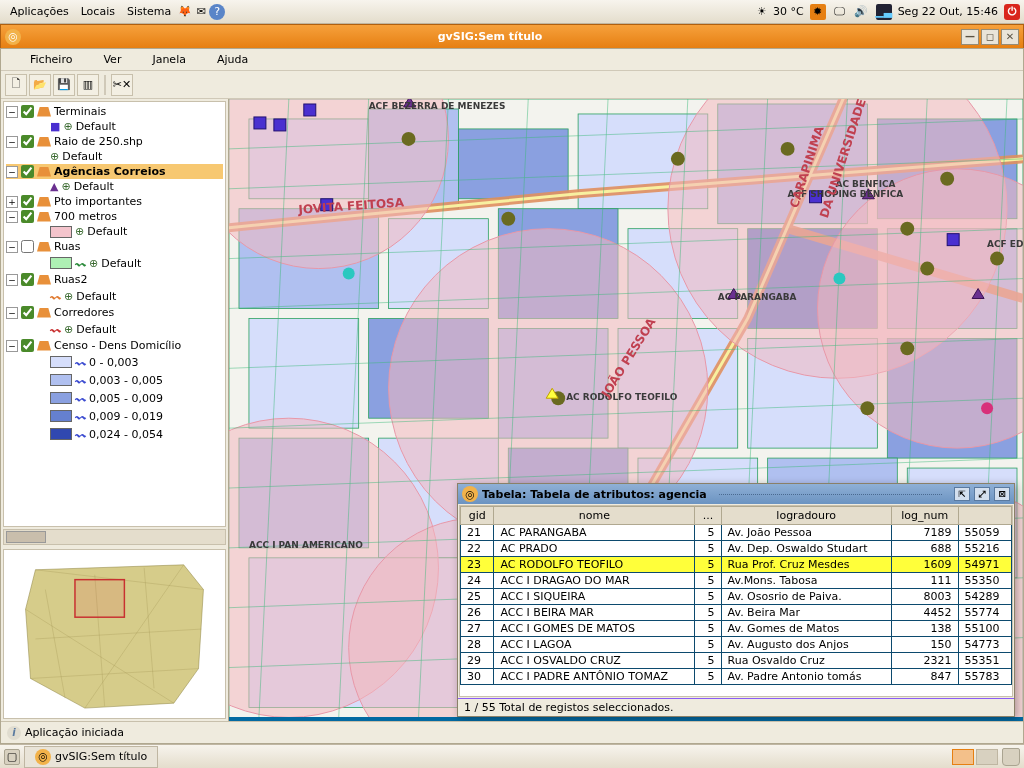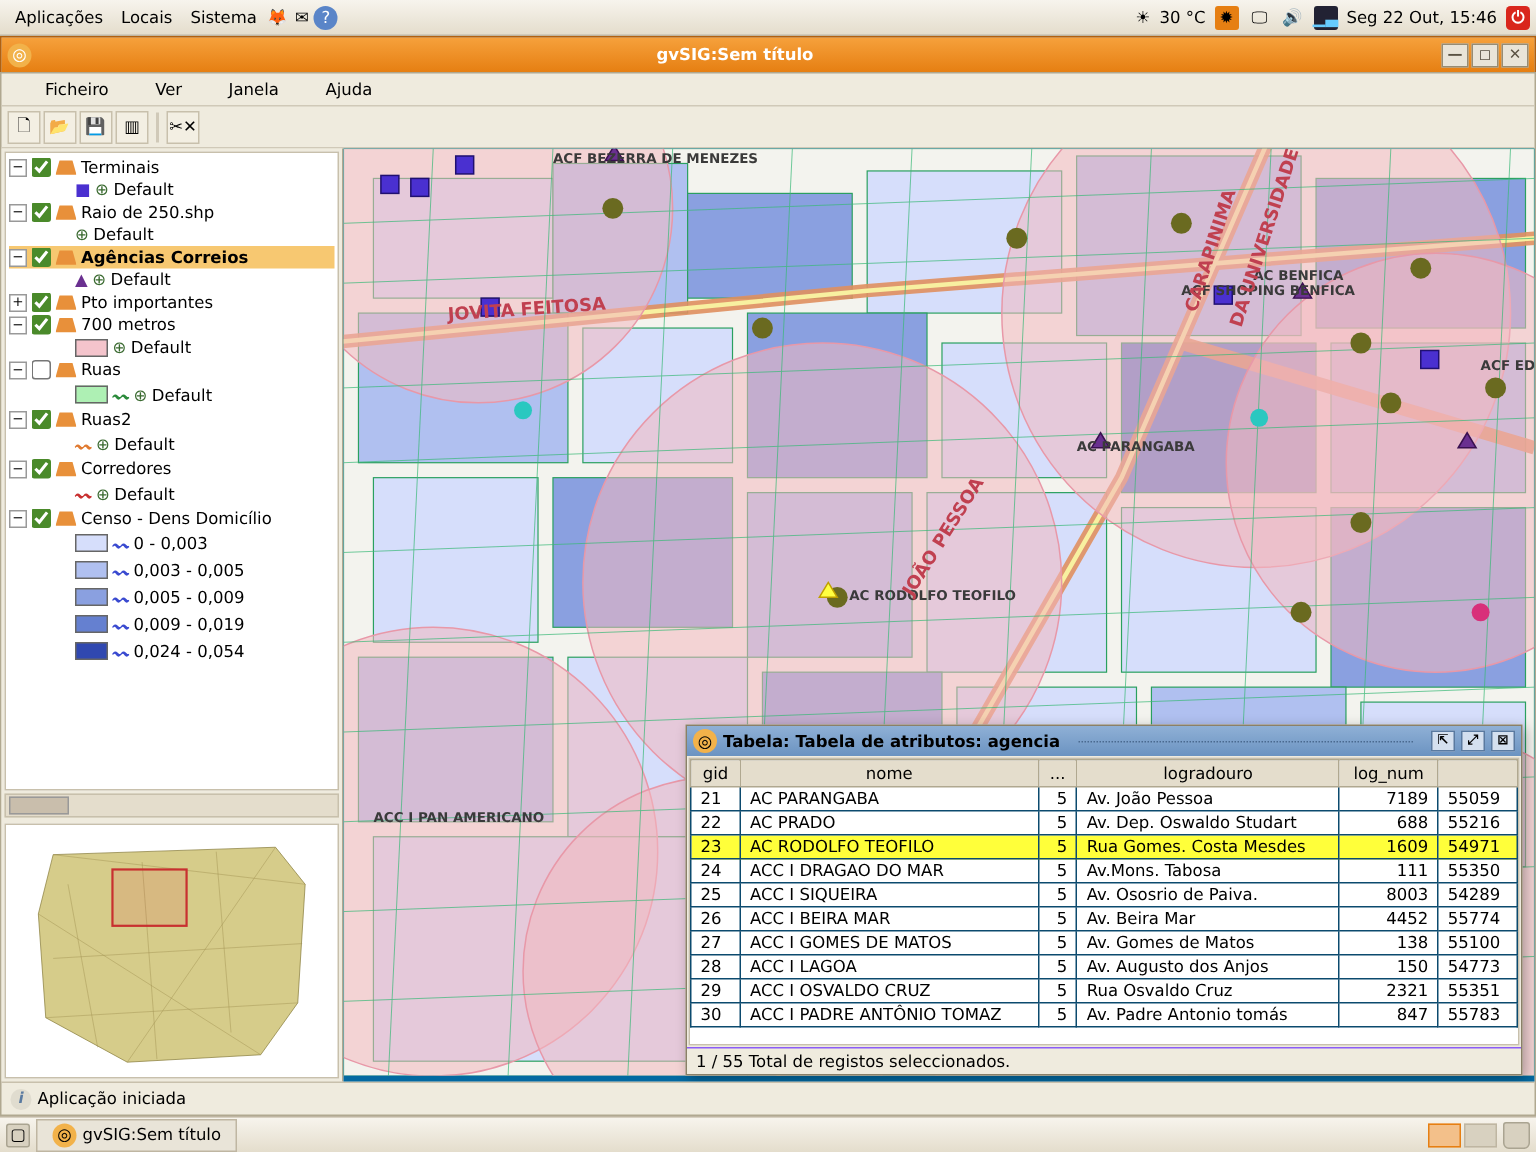--- a/index.html
+++ b/index.html
@@ -397,21 +397,21 @@
                     <td>AC PRADO</td>
                     <td style="text-align: right;">5</td>
                     <td>Av. Dep. Oswaldo Studart</td>
                     <td style="text-align: right;">688</td>
                     <td>55216</td>
                   </tr>
                   <tr class="hl">
                     <td>23</td>
                     <td>AC RODOLFO TEOFILO</td>
                     <td style="text-align: right;">5</td>
-                    <td>Rua Gomes. Costa Mesdes</td>
+                    <td>Rua Prof. Cruz Mesdes</td>
                     <td style="text-align: right;">1609</td>
                     <td>54971</td>
                   </tr>
                   <tr>
                     <td>24</td>
                     <td>ACC I DRAGAO DO MAR</td>
                     <td style="text-align: right;">5</td>
                     <td>Av.Mons. Tabosa</td>
                     <td style="text-align: right;">111</td>
                     <td>55350</td>

